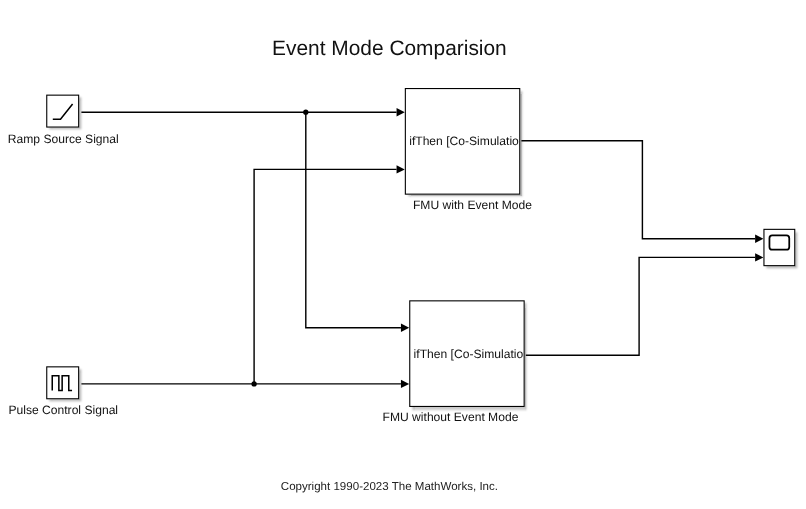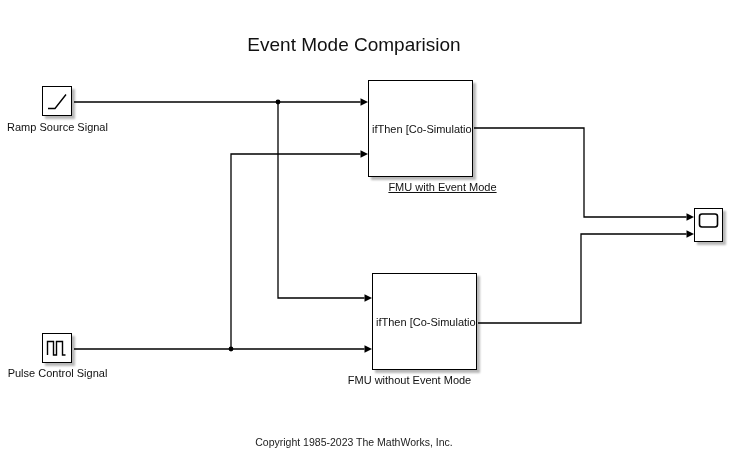--- a/index.html
+++ b/index.html
@@ -47,21 +47,21 @@
     white-space: nowrap; overflow: hidden; color: #111;
   }
   .icon-wrap { width: 100%; height: 100%; display: block; }
 
   .block-label {
     position: absolute; font-size: 11px; color: #111;
     text-align: center; white-space: nowrap;
   }
   .label-ramp  { left: -13px; width: 141px; top: 121px; }
   .label-pulse { left: -13px; width: 141px; top: 367px; }
-  .label-fmu1  { left: 372px; width: 141px; top: 181px; text-decoration: underline; }
+  .label-fmu1  { left: 359px; width: 141px; top: 181px; }
   .label-fmu2  { left: 339px; width: 141px; top: 374px; }
 </style>
 </head>
 <body>
 
 <div id="canvas">
 
   <div class="diagram-title">Event Mode Comparision</div>
 
   <svg id="wires" viewBox="0 0 733 463" xmlns="http://www.w3.org/2000/svg">
@@ -110,15 +110,15 @@
     <div class="fmu-inner">ifThen [Co-Simulatio...</div>
   </div>
   <div class="block-label label-fmu2">FMU without Event Mode</div>
 
   <div class="block block-scope">
     <svg class="icon-wrap" viewBox="0 0 27 32" xmlns="http://www.w3.org/2000/svg">
       <rect x="4.5" y="5" width="18" height="13" rx="2.5" stroke="#000" stroke-width="1.6" fill="none"></rect>
     </svg>
   </div>
 
-  <div class="copyright">Copyright 1985-2023 The MathWorks, Inc.</div>
+  <div class="copyright">Copyright 1990-2023 The MathWorks, Inc.</div>
 
 </div>
 
 </body></html>

